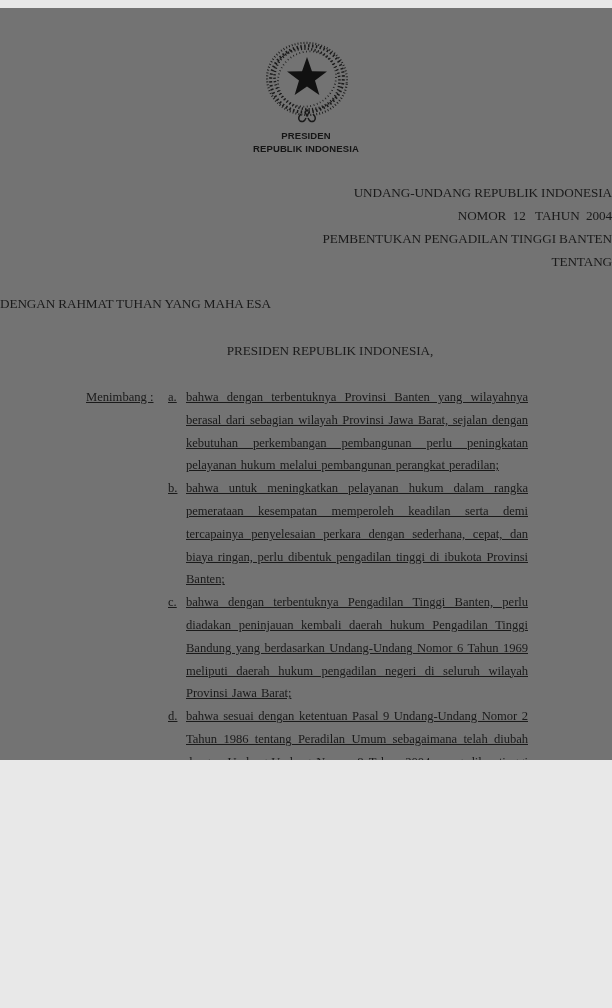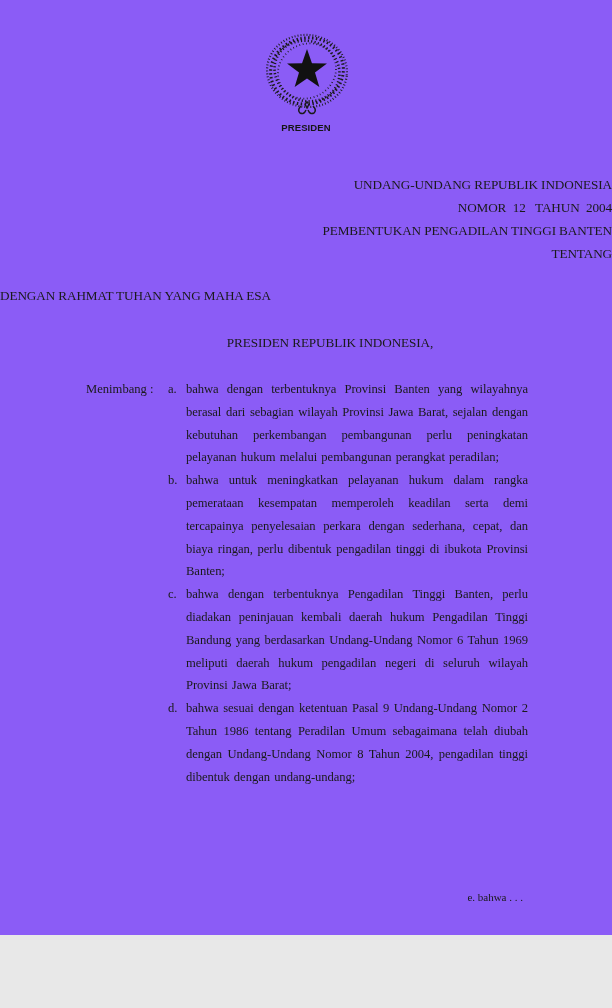--- a/index.html
+++ b/index.html
@@ -1,22 +1,22 @@
 <!DOCTYPE html>
 <html><head>
 <meta charset="utf-8">
 <style>
   * { margin: 0; padding: 0; box-sizing: border-box; }
   html, body { background: #e8e8e8; }
   .page {
     position: relative;
     width: 612px;
-    height: 935px;
-    margin: 0 auto;
-    background: #8b5cf6;
+    height: 752px;
+    margin: 8px auto;
+    background: #737373;
     color: #1a1a1a;
     font-family: "Liberation Serif", "DejaVu Serif", serif;
     overflow: hidden;
   }
   
   .emblem {
     position: absolute;
     left: 257px;
     top: 30px;
     width: 100px;
@@ -73,20 +73,21 @@
   
   .menimbang {
     position: absolute;
     left: 86px;
     top: 378px;
     width: 442px;
     font-size: 12.6px;
     line-height: 22.8px;
     display: flex;
     align-items: flex-start;
+    text-decoration: underline;
   }
   .m-label {
     width: 82px;
     flex: 0 0 82px;
     white-space: pre;
   }
   .m-items { flex: 1 1 auto; }
   .m-item { display: flex; align-items: flex-start; }
   .m-marker { width: 18px; flex: 0 0 18px; }
   .m-text {
@@ -123,20 +124,21 @@
     <g stroke="#1a1a1a" fill="none" stroke-width="1.4">
       <path d="M44 76 q-4 4 -1 7 q4 2 6 -3"></path>
       <path d="M56 76 q4 4 1 7 q-4 2 -6 -3"></path>
       <path d="M48 74 l2 4 l2 -4"></path>
       <circle cx="50" cy="72.5" r="1.3" fill="#1a1a1a" stroke="none"></circle>
     </g>
   </svg>
 
   <div class="agency">
     <div>PRESIDEN</div>
+    <div>REPUBLIK INDONESIA</div>
   </div>
 
   <div class="title-block">
     <div class="title-line">UNDANG-UNDANG REPUBLIK INDONESIA</div>
     <div class="title-line">NOMOR  12   TAHUN  2004</div>
     <div class="title-line">PEMBENTUKAN PENGADILAN TINGGI BANTEN</div>
     <div class="title-line">TENTANG</div>
   </div>
 
   <div class="invocation">DENGAN RAHMAT TUHAN YANG MAHA ESA</div>

